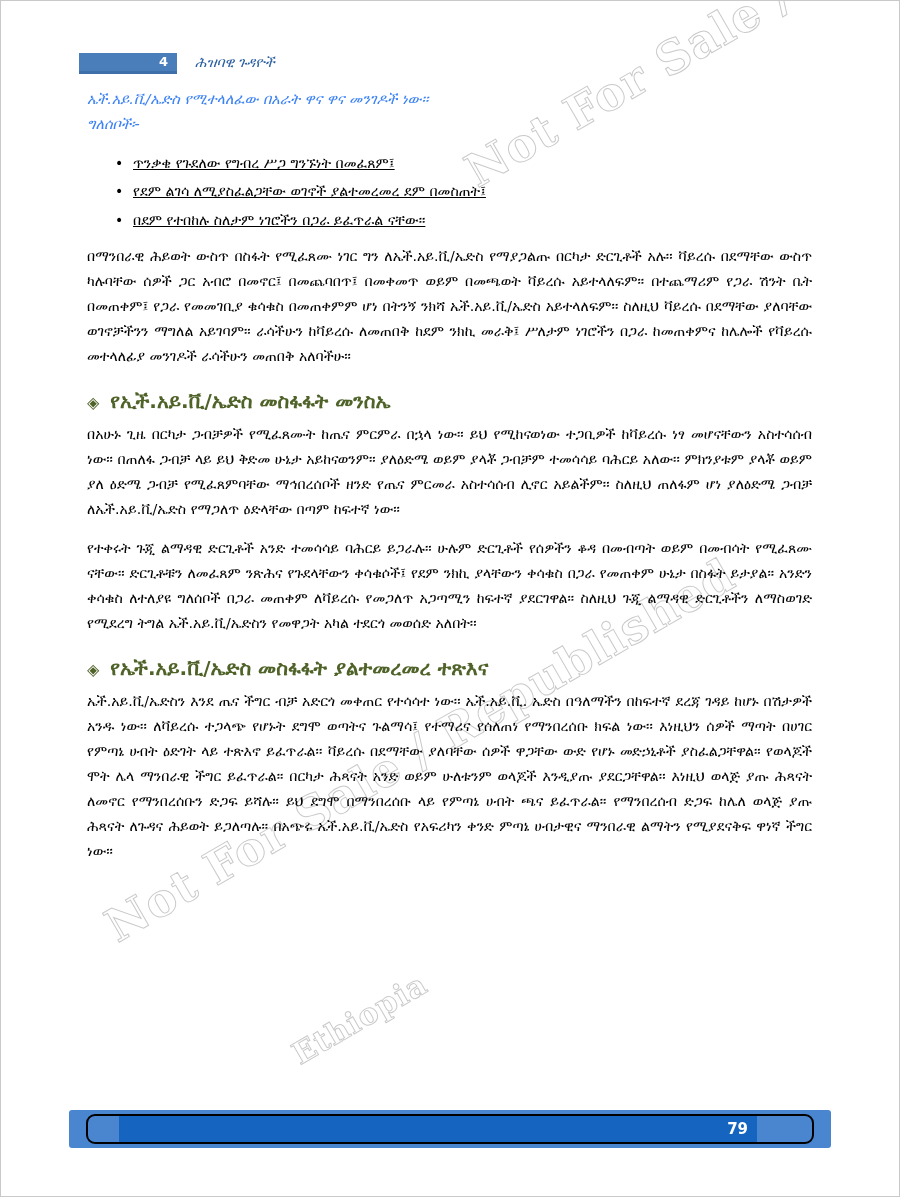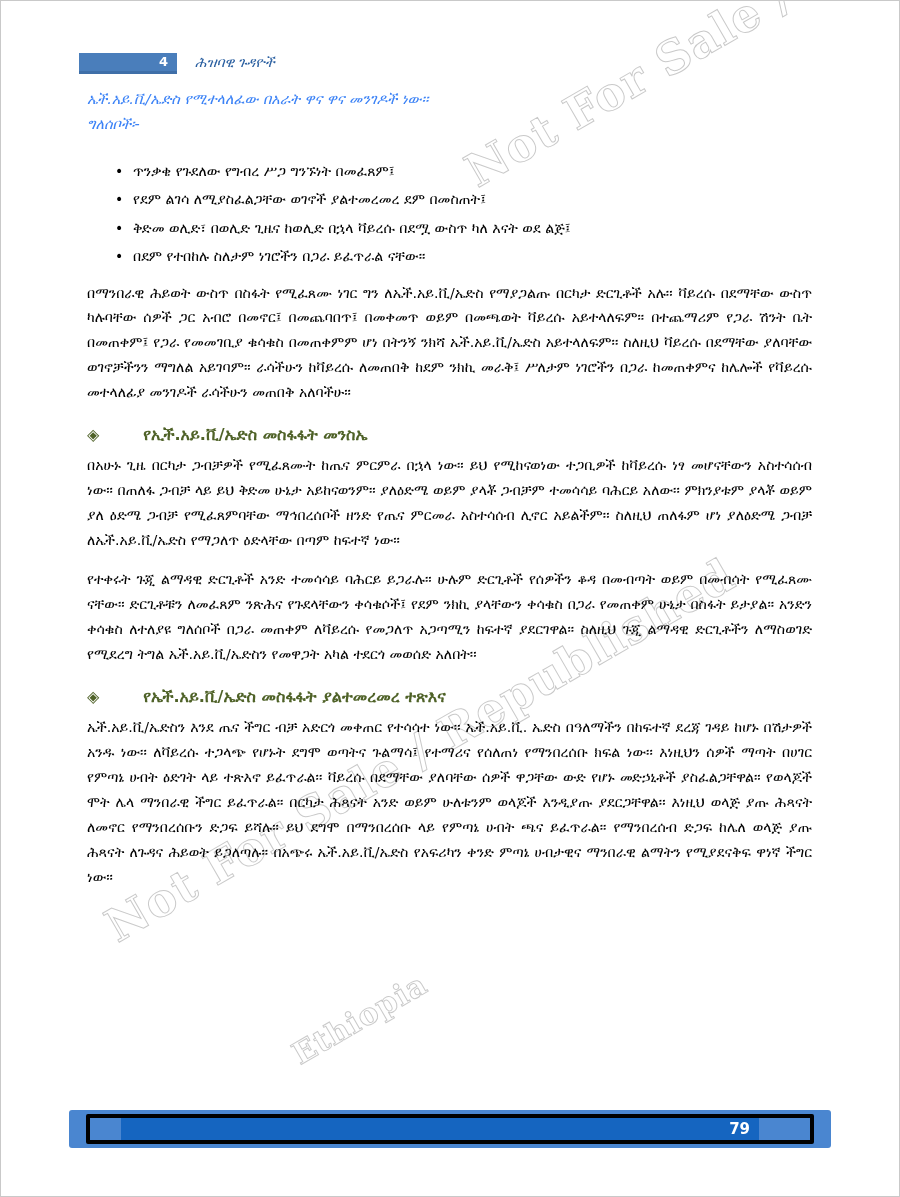--- a/index.html
+++ b/index.html
@@ -102,23 +102,24 @@
     z-index: 4;
   }
   .intro-line {
     font-size: 14.5px;
     font-style: italic;
     color: #3b82f6;
     line-height: 1.72;
     font-family: "DejaVu Sans", "Liberation Sans", sans-serif;
   }
   .bullets {
-    margin: 20px 0 10px 0;
+    margin: 12px 0 10px 0;
     padding-left: 46px;
     list-style: none;
+    text-decoration: underline;
   }
   .bullets li {
     position: relative;
     font-size: 14.2px;
     line-height: 2.0;
     color: #000;
   }
   .bullets li::before {
     content: "\2022";
     position: absolute;
@@ -140,46 +141,45 @@
     align-items: baseline;
     gap: 11px;
     margin: 20px 0 9px 0;
   }
   .diamond-bullet {
     font-size: 16px;
     color: #4f6228;
     line-height: 1;
   }
   .section-heading-text {
-    font-size: 16px;
+    font-size: 20px;
     font-weight: 700;
     color: #4f6228;
     font-family: "DejaVu Sans", "Liberation Sans", sans-serif;
-    margin-left: 33px;
   }
 
   
   .footer {
     position: absolute;
     left: 68px;
     right: 68px;
     bottom: 48px;
     height: 38px;
     background: #4a86d0;
     border-radius: 3px;
     z-index: 5;
   }
   .footer-inner {
     position: absolute;
     top: 4px;
     left: 17px;
     right: 17px;
     bottom: 4px;
-    border: 4px solid #000000;
-    border-radius: 2px;
+    border: 2px solid #000000;
+    border-radius: 9px;
     box-sizing: border-box;
     text-decoration: underline;
   }
   .footer-fill {
     position: absolute;
     top: 0;
     left: 31px;
     width: 638px;
     bottom: 0;
     background: #1565c0;
@@ -215,21 +215,20 @@
   </div>
 
   <div class="content">
 
     <div class="intro-line">ኤች.አይ.ቪ/ኤድስ የሚተላለፈው በአራት ዋና ዋና መንገዶች ነው፡፡</div>
     <div class="intro-line">ግለሰቦች፡-</div>
 
     <ul class="bullets">
       <li>ጥንቃቄ የጉደለው የግብረ ሥጋ ግንኙነት በመፈጸም፤</li>
       <li>የደም ልገሳ ለሚያስፈልጋቸው ወገኖች ያልተመረመረ ደም በመስጠት፤</li>
-      <li>ቅድመ ወሊድ፣ በወሊድ ጊዜና ከወሊድ በኋላ ቫይረሱ በደሟ ውስጥ ካለ እናት ወደ ልጅ፤</li>
       <li>በደም የተበከሉ ስለታም ነገሮችን በጋራ ይፈጥራል ናቸው፡፡</li>
     </ul>
 
     <p class="para">በማንበራዊ ሕይወት ውስጥ በስፋት የሚፈጸሙ ነገር ግን ለኤች.አይ.ቪ/ኤድስ የማያጋልጡ በርካታ ድርጊቶች አሉ፡፡ ቫይረሱ በደማቸው ውስጥ ካሉባቸው ሰዎች ጋር አብሮ በመኖር፤ በመጨባበጥ፤ በመቀመጥ ወይም በመጫወት ቫይረሱ አይተላለፍም፡፡ በተጨማሪም የጋራ ሽንት ቤት በመጠቀም፤ የጋራ የመመገቢያ ቁሳቁስ በመጠቀምም ሆነ በትንኝ ንክሻ ኤች.አይ.ቪ/ኤድስ አይተላለፍም፡፡ ስለዚህ ቫይረሱ በደማቸው ያለባቸው ወገኖቻችንን ማግለል አይገባም፡፡ ራሳችሁን ከቫይረሱ ለመጠበቅ ከደም ንክኪ መራቅ፤ ሥለታም ነገሮችን በጋራ ከመጠቀምና ከሌሎች የቫይረሱ መተላለፊያ መንገዶች ራሳችሁን መጠበቅ አለባችሁ፡፡</p>
 
     <div class="section-heading">
       <span class="diamond-bullet">◈</span>
       <span class="section-heading-text">የኢች.አይ.ቪ/ኤድስ መስፋፋት መንስኤ</span>
     </div>
 

